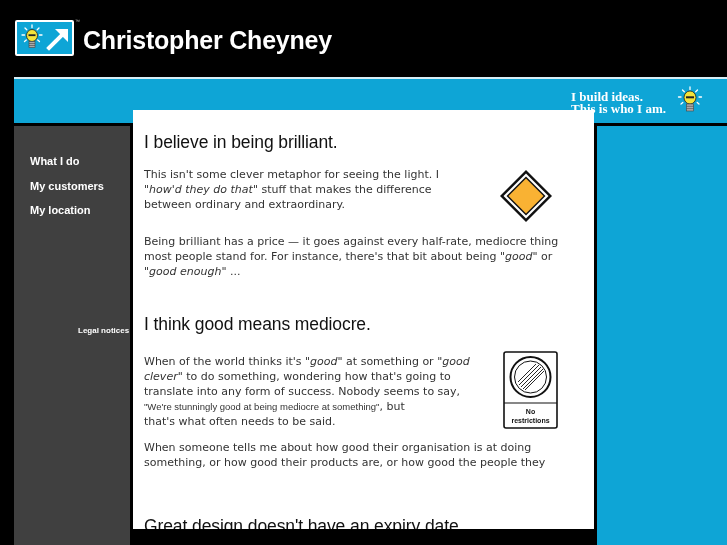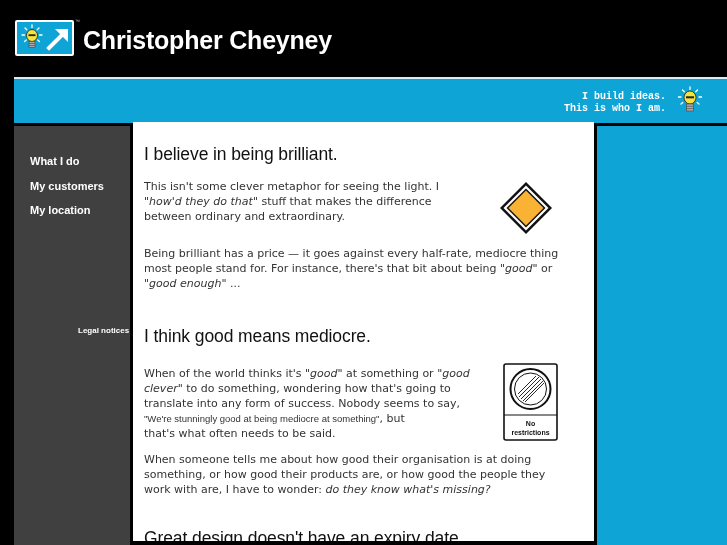--- a/index.html
+++ b/index.html
@@ -9,33 +9,33 @@
   .header { position: absolute; left: 0; top: 0; width: 727px; height: 77px; background: #000; }
   .logo-box { position: absolute; left: 15px; top: 20px; width: 59px; height: 36px;
     background: #0ea5d6; border: 2px solid #fff; border-radius: 2px; }
   .logo-tm { position: absolute; left: 75px; top: 18px; color: #bbb; font-size: 5px; font-family: "Liberation Sans", sans-serif; }
   .site-title { position: absolute; left: 83px; top: 26px; color: #fff; font-family: "Liberation Sans", sans-serif;
     font-weight: bold; font-size: 25px; letter-spacing: -0.2px; }
 
   .topline { position: absolute; left: 14px; top: 77px; width: 713px; height: 2px; background: #d8eef6; }
   .banner { position: absolute; left: 14px; top: 79px; width: 713px; height: 44px; background: #0ea5d6; }
   .banner-rule { position: absolute; left: 14px; top: 123px; width: 713px; height: 3px; background: #000; }
-  .tagline { position: absolute; right: 61px; top: 91px; text-align: right; color: #fff;
-    font-family: Liberation Mono, monospace; font-weight: bold; font-size: 10px; line-height: 12px; }
+  .tagline { position: absolute; right: 61px; top: 91px; text-align: left; color: #fff;
+    font-family: Liberation Serif, serif; font-weight: bold; font-size: 13px; line-height: 12px; }
   .tag-bulb { position: absolute; left: 676px; top: 86px; width: 28px; height: 32px; }
 
   .sidebar { position: absolute; left: 14px; top: 126px; width: 116px; height: 419px; background: #404040; }
   .nav { position: absolute; left: 16px; top: 29px; }
   .nav a { display: block; color: #fff; font-family: "Liberation Sans", sans-serif; font-weight: bold;
     font-size: 11px; text-decoration: none; height: 24.5px; }
   .legal { position: absolute; left: 16px; top: 200px; color: #fff; font-family: "Liberation Sans", sans-serif;
     font-weight: bold; font-size: 8px; text-decoration: none; padding-left: 48px; }
   .side-divider { position: absolute; left: 130px; top: 126px; width: 3px; height: 419px; background: #000; }
 
-  .main { position: absolute; left: 133px; top: 122px; width: 461px; height: 419px; background: #fff; overflow: hidden; }
+  .main { position: absolute; left: 133px; top: 110px; width: 461px; height: 419px; background: #fff; overflow: hidden; }
   .main-divider { position: absolute; left: 594px; top: 126px; width: 3px; height: 419px; background: #000; }
   .rightcol { position: absolute; left: 597px; top: 126px; width: 130px; height: 419px; background: #0ea5d6; }
 
   .content { position: absolute; left: 11px; top: 0; width: 440px; color: #222; }
   h2 { position: absolute; left: 0; font-family: "Liberation Sans", sans-serif; font-weight: normal; font-size: 17.5px;
     color: #111; letter-spacing: -0.1px; white-space: nowrap; }
   .p { position: absolute; left: 0; font-size: 11px; line-height: 15px; color: #333; }
   .p i { }
   .small-quote { font-family: "Liberation Sans", sans-serif; font-size: 9.5px; }
 
@@ -152,20 +152,19 @@
       </g>
     </svg>
     <div style="position:absolute;left:359px;top:297px;width:55px;text-align:center;font-family:'Liberation Sans',sans-serif;font-weight:bold;font-size:7px;line-height:9px;color:#111;">
       <div>No</div>
       <div>restrictions</div>
     </div>
 
     <div class="p" style="top:330px">
       <div>When someone tells me about how good their organisation is at doing</div>
       <div>something, or how good their products are, or how good the people they</div>
-      <div><span>work with are, I have to wonder: </span><i>do they know what's missing?</i></div>
     </div>
 
     <h2 style="top:406px">Great design doesn't have an expiry date.</h2>
   </div>
 </div>
 <div class="main-divider"></div>
 <div class="rightcol"></div>
 
 </body></html>

